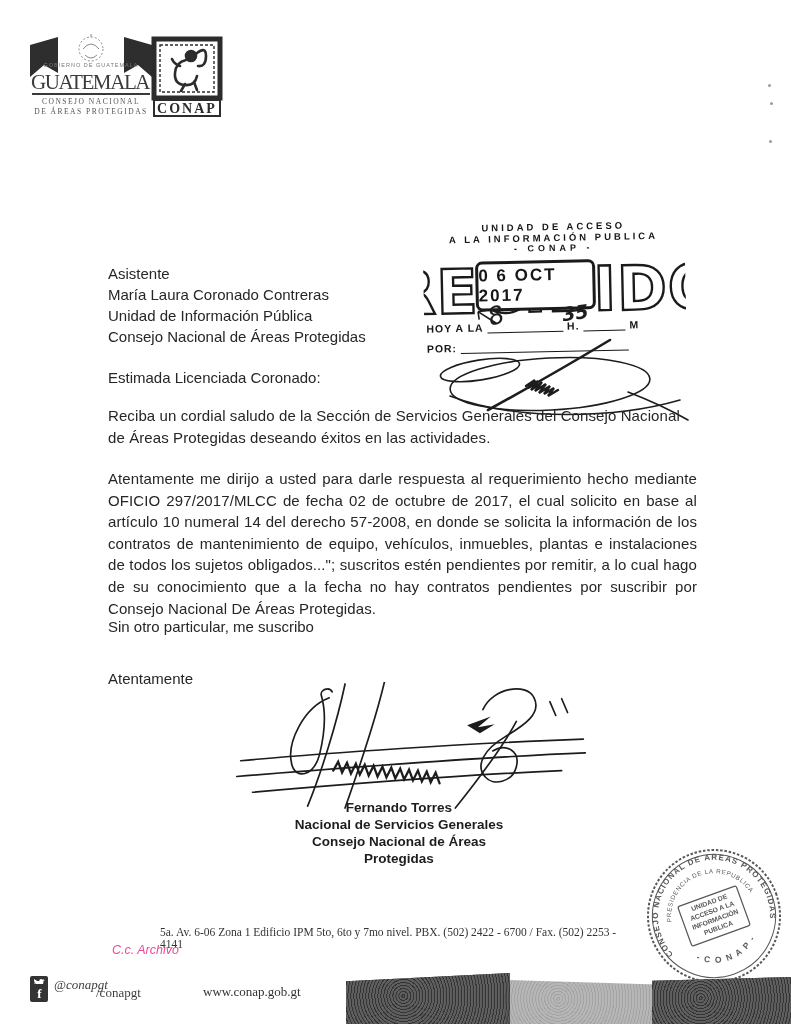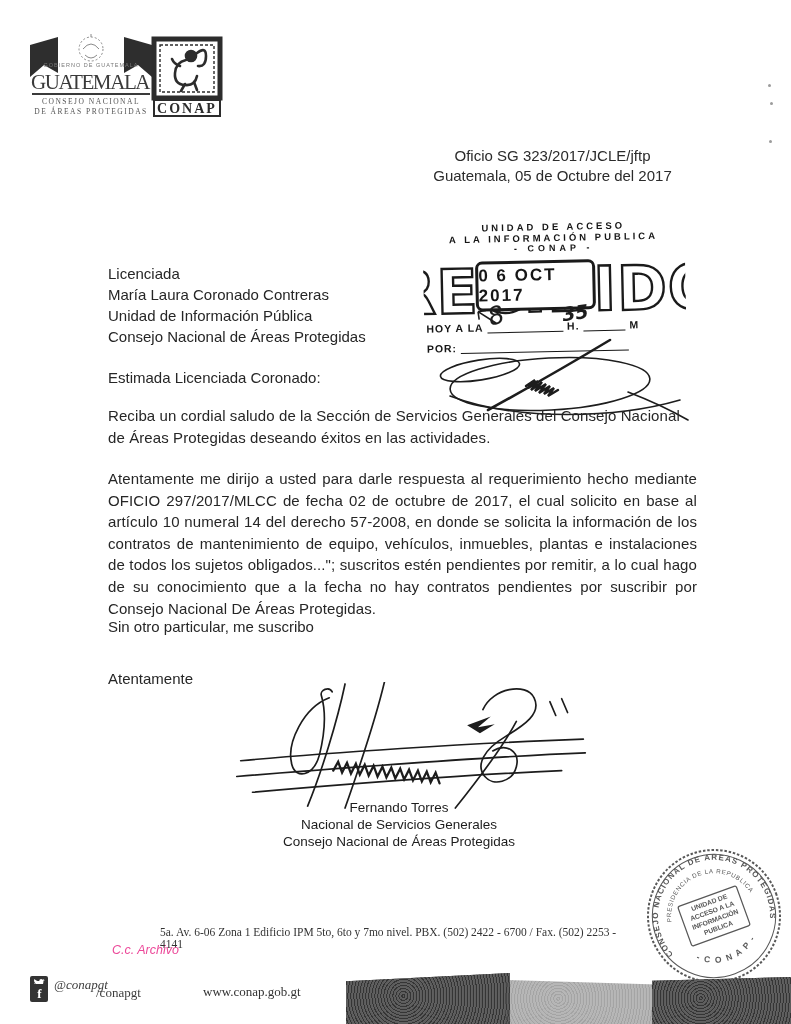--- a/index.html
+++ b/index.html
@@ -35,21 +35,21 @@
   .salutation{left:108px;top:369px;font-size:15px;}
   .para{left:108px;width:589px;font-size:15px;line-height:21.6px;letter-spacing:0.1px;}
   .p1{top:405px;}
   .p2{top:468px;text-align:justify;}
   .closing{left:108px;top:618px;font-size:15px;}
   .farewell{left:108px;top:670px;font-size:15px;text-align:right;}
 
   
   .sig-svg{left:233px;top:682px;}
   .signer{left:283px;top:799px;width:232px;text-align:center;font-size:13.5px;
-          font-weight:normal;line-height:17px;color:#1d1d1d;}
+          font-weight:bold;line-height:17px;color:#1d1d1d;}
 
   
   .address{left:160px;top:926px;width:480px;font-family:"Liberation Serif",serif;
            font-size:11.5px;color:#333;}
   .cc{left:112px;top:943px;font-size:12.5px;color:#ec4899;font-style:italic;}
   .social{font-family:"Liberation Serif",serif;font-style:italic;font-size:13px;color:#3d3d3d;}
   .tw-row{left:30px;top:956px;display:flex;align-items:center;gap:6px;margin-top:20px;}
   .fb-row{left:30px;top:984px;display:flex;align-items:center;gap:6px;}
   .website{left:203px;top:984px;font-family:"Liberation Serif",serif;font-size:13px;color:#333;}
 
@@ -102,24 +102,20 @@
       </g>
       <rect x="4" y="64" width="66" height="16" fill="none" stroke="#2c2c2c" stroke-width="2"></rect>
       <text x="37" y="77" text-anchor="middle" font-family="Liberation Serif,serif" font-weight="bold" font-size="14" letter-spacing="2" fill="#2c2c2c">CONAP</text>
     </svg>
   </div>
 
   <div class="abs speck" style="left:768px;top:84px;"></div>
   <div class="abs speck" style="left:770px;top:102px;"></div>
   <div class="abs speck" style="left:769px;top:140px;"></div>
 
-  <div class="abs ref-block">
-    <div>Oficio SG 323/2017/JCLE/jftp</div>
-    <div>Guatemala, 05 de Octubre del 2017</div>
-  </div>
 
   <div class="abs stamp">
     <div class="stamp-head">
       <div>UNIDAD DE ACCESO</div>
       <div>A LA INFORMACIÓN PUBLICA</div>
       <div class="l3">- CONAP -</div>
     </div>
 
     <svg class="recibido-svg" width="262" height="72" viewBox="0 0 262 72">
       <text x="131" y="60" text-anchor="middle" font-family="DejaVu Sans,sans-serif" font-weight="bold" font-size="60" letter-spacing="1" fill="none" stroke="#1a1a1a" stroke-width="2.4" transform="scale(1,1.02)">RECIBIDO</text>
@@ -153,21 +149,21 @@
       <ellipse cx="122" cy="54" rx="100" ry="26" transform="rotate(-3 122 54)"></ellipse>
       <ellipse cx="52" cy="40" rx="40" ry="10" transform="rotate(-9 52 40)"></ellipse>
       <path d="M60,80 C100,58 152,28 182,10" stroke-width="2.6"></path>
       <path d="M98,56 l9,-6 -7,8 10,-7 -7,9 11,-8 -7,9 11,-7 -7,9 11,-7 -6,8 10,-6 -6,8 10,-6" stroke-width="2.4"></path>
       <path d="M200,62 C226,72 246,82 260,90"></path>
       <path d="M22,66 C90,92 190,88 252,70"></path>
     </g>
   </svg>
 
   <div class="abs recipient">
-    <div>Licenciada</div>
+    <div>Asistente</div>
     <div>María Laura Coronado Contreras</div>
     <div>Unidad de Información Pública</div>
     <div>Consejo Nacional de Áreas Protegidas</div>
   </div>
 
   <div class="abs salutation">Estimada Licenciada Coronado:</div>
 
   <div class="abs para p1">Reciba un cordial saludo de la Sección de Servicios Generales del Consejo Nacional de Áreas Protegidas deseando éxitos en las actividades.</div>
   <div class="abs para p2">Atentamente me dirijo a usted para darle respuesta al requerimiento hecho mediante OFICIO 297/2017/MLCC de fecha 02 de octubre de 2017, el cual solicito en base al artículo 10 numeral 14 del derecho 57-2008, en donde se solicita la información de los contratos de mantenimiento de equipo, vehículos, inmuebles, plantas e instalaciones de todos los sujetos obligados..."; suscritos estén pendientes por remitir, a lo cual hago de su conocimiento que a la fecha no hay contratos pendientes por suscribir por Consejo Nacional De Áreas Protegidas.</div>
 

